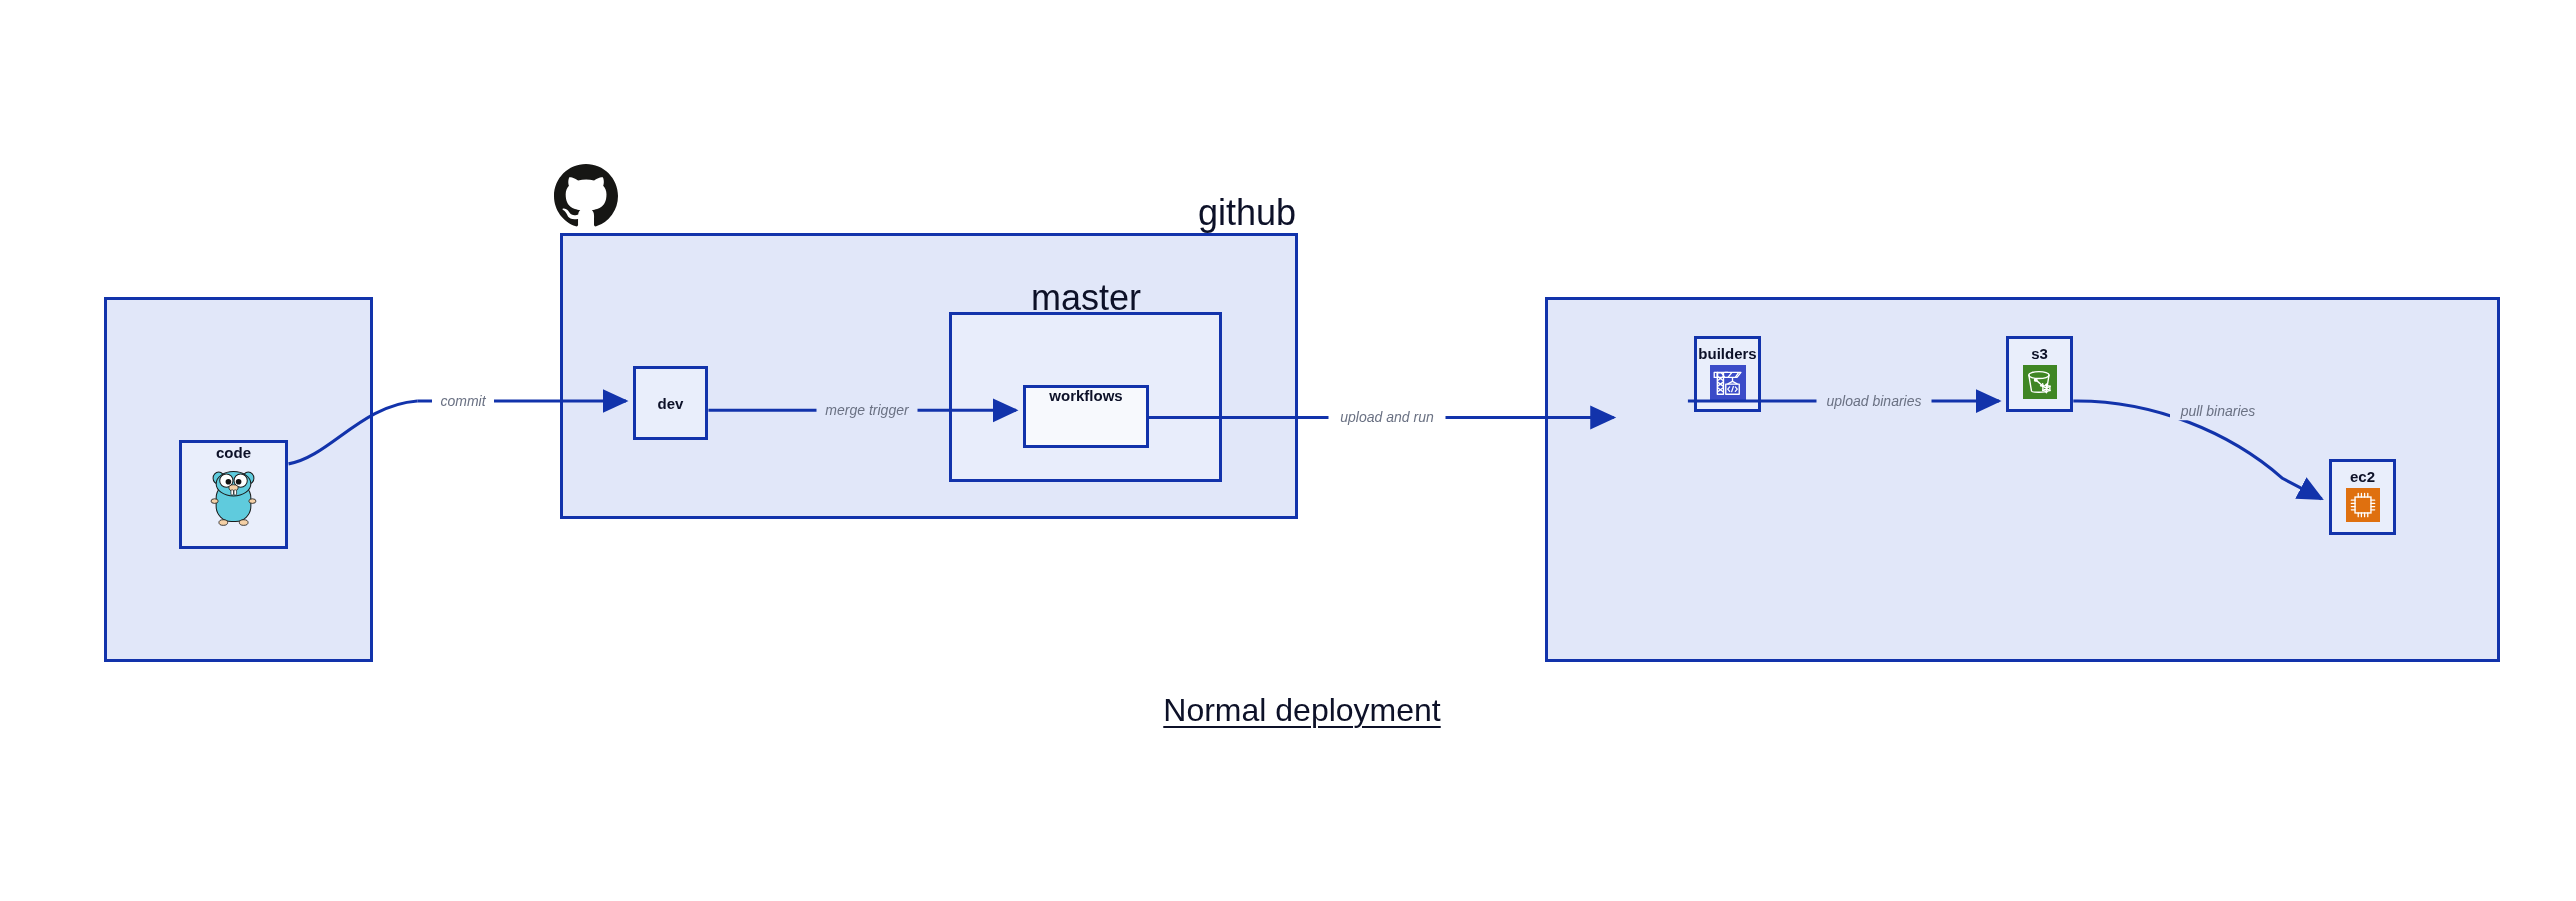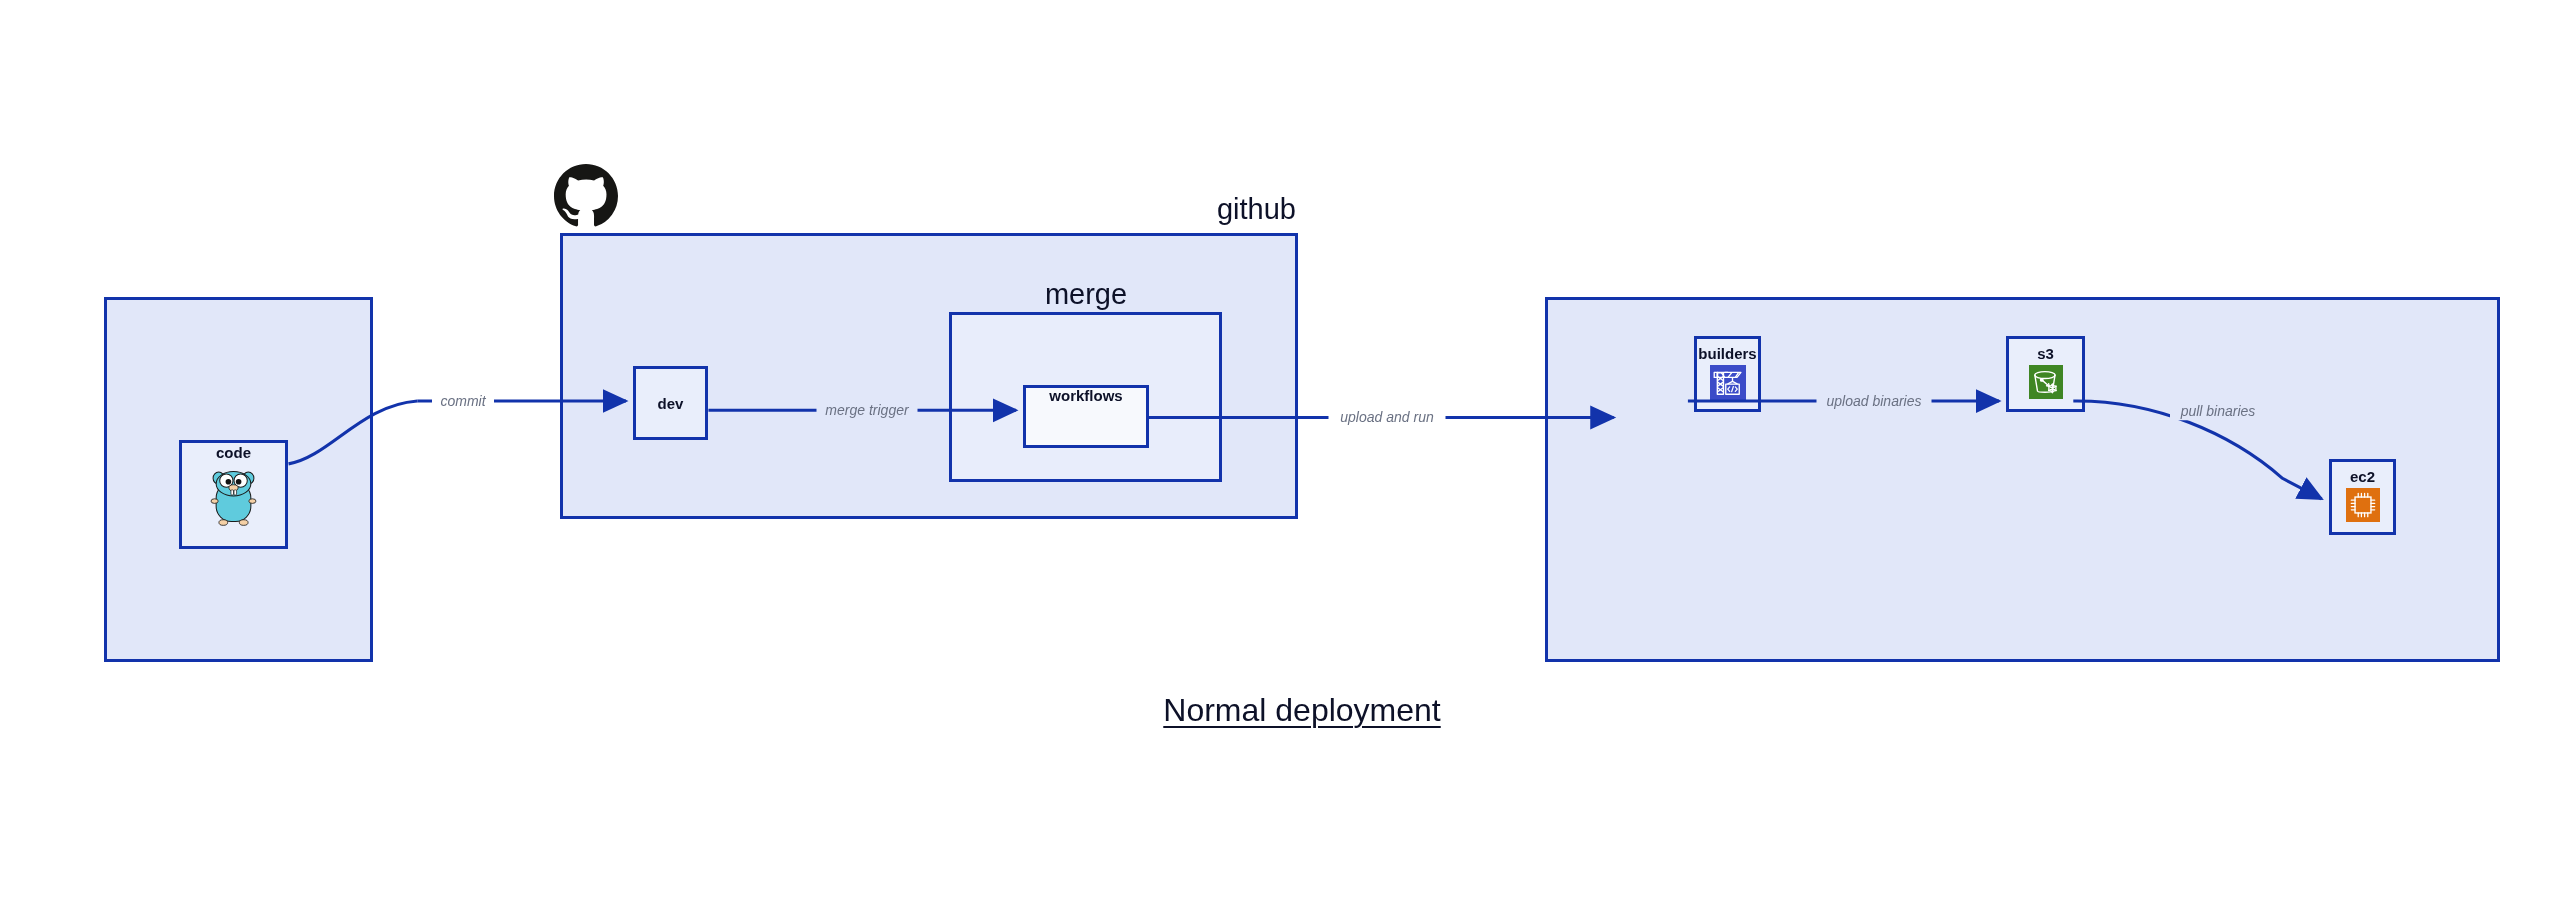--- a/index.html
+++ b/index.html
@@ -23,21 +23,21 @@
   
   .group {
     position: absolute;
     background: #e1e7f9;
     border: 3.6px solid #1233ab;
     box-sizing: border-box;
   }
   .group-label {
     position: absolute;
     color: #0d1128;
-    font-size: 29px;
+    font-size: 36px;
     font-weight: 400;
     line-height: 1;
     white-space: nowrap;
   }
   .group-label.center { transform: translateX(-50%); }
   .group-label.right  { transform: translateX(-100%); }
 
   
   .subgroup {
     position: absolute;
@@ -150,21 +150,21 @@
   </div>
 
   <svg id="octocat" style="left:554px; top:164px;" width="64" height="64" viewBox="0 0 16 16">
     <path fill="#161614" d="M8 0C3.58 0 0 3.58 0 8c0 3.54 2.29 6.53 5.47 7.59.4.07.55-.17.55-.38 0-.19-.01-.82-.01-1.49-2.01.37-2.53-.49-2.69-.94-.09-.23-.48-.94-.82-1.13-.28-.15-.68-.52-.01-.53.63-.01 1.08.58 1.23.82.72 1.21 1.87.87 2.33.66.07-.52.28-.87.51-1.07-1.78-.2-3.64-.89-3.64-3.95 0-.87.31-1.59.82-2.15-.08-.2-.36-1.02.08-2.12 0 0 .67-.21 2.2.82.64-.18 1.32-.27 2-.27s1.36.09 2 .27c1.53-1.04 2.2-.82 2.2-.82.44 1.1.16 1.92.08 2.12.51.56.82 1.27.82 2.15 0 3.07-1.87 3.75-3.65 3.95.29.25.54.73.54 1.48 0 1.07-.01 1.93-.01 2.2 0 .21.15.46.55.38A8.01 8.01 0 0 0 16 8c0-4.42-3.58-8-8-8z"></path>
   </svg>
 
   <div class="group-label right" style="left:1296px; top:195px;">github</div>
 
   <div class="group" id="g-github" style="left:560px; top:233px; width:738px; height:286px;"></div>
 
-  <div class="group-label center" style="left:1086px; top:280px;">merge</div>
+  <div class="group-label center" style="left:1086px; top:280px;">master</div>
 
   <div class="subgroup" id="g-master" style="left:949px; top:312px; width:273px; height:170px;"></div>
 
   <div class="node" id="n-dev" style="left:633px; top:366px; width:75px; height:74px; justify-content:center;">
     <div class="node-label">dev</div>
   </div>
 
   <div class="node white" id="n-workflows" style="left:1023px; top:385px; width:126px; height:63px; ">
     <div class="node-label">workflows</div>
   </div>
@@ -193,21 +193,21 @@
         <rect x="28" y="34" width="24" height="18"></rect>
       </g>
       <g fill="none" stroke="#ffffff" stroke-width="2.2" stroke-linecap="round" stroke-linejoin="round">
         <path d="M35 39 L31.5 43 L35 47"></path>
         <path d="M45 39 L48.5 43 L45 47"></path>
         <path d="M41.5 38.5 L38.5 47.5"></path>
       </g>
     </svg>
   </div>
 
-  <div class="node" id="n-s3" style="left:2006px; top:336px; width:79px; height:76px; padding-top:7.2px;text-align:center;">
+  <div class="node" id="n-s3" style="left:2006px; top:336px; width:67px; height:76px; padding-top:7.2px;text-align:center;">
     <div class="node-label">s3</div>
     <svg class="node-icon" width="34" height="34" viewBox="0 0 64 64" style="margin-top:4.1px;">
       <rect x="0" y="0" width="64" height="64" fill="#3f8624"></rect>
       <g fill="none" stroke="#ffffff" stroke-width="2.6" stroke-linecap="round" stroke-linejoin="round">
         <ellipse cx="30" cy="19" rx="19" ry="6.5"></ellipse>
         <path d="M11 19 L16 49 C16 52 44 52 44 49 L49 19"></path>
 
         <path d="M24 28 L38 40"></path>
         <circle cx="24" cy="28" r="2.4" fill="#ffffff"></circle>
         <path d="M38 40 L33 39 M38 40 L37 35"></path>

